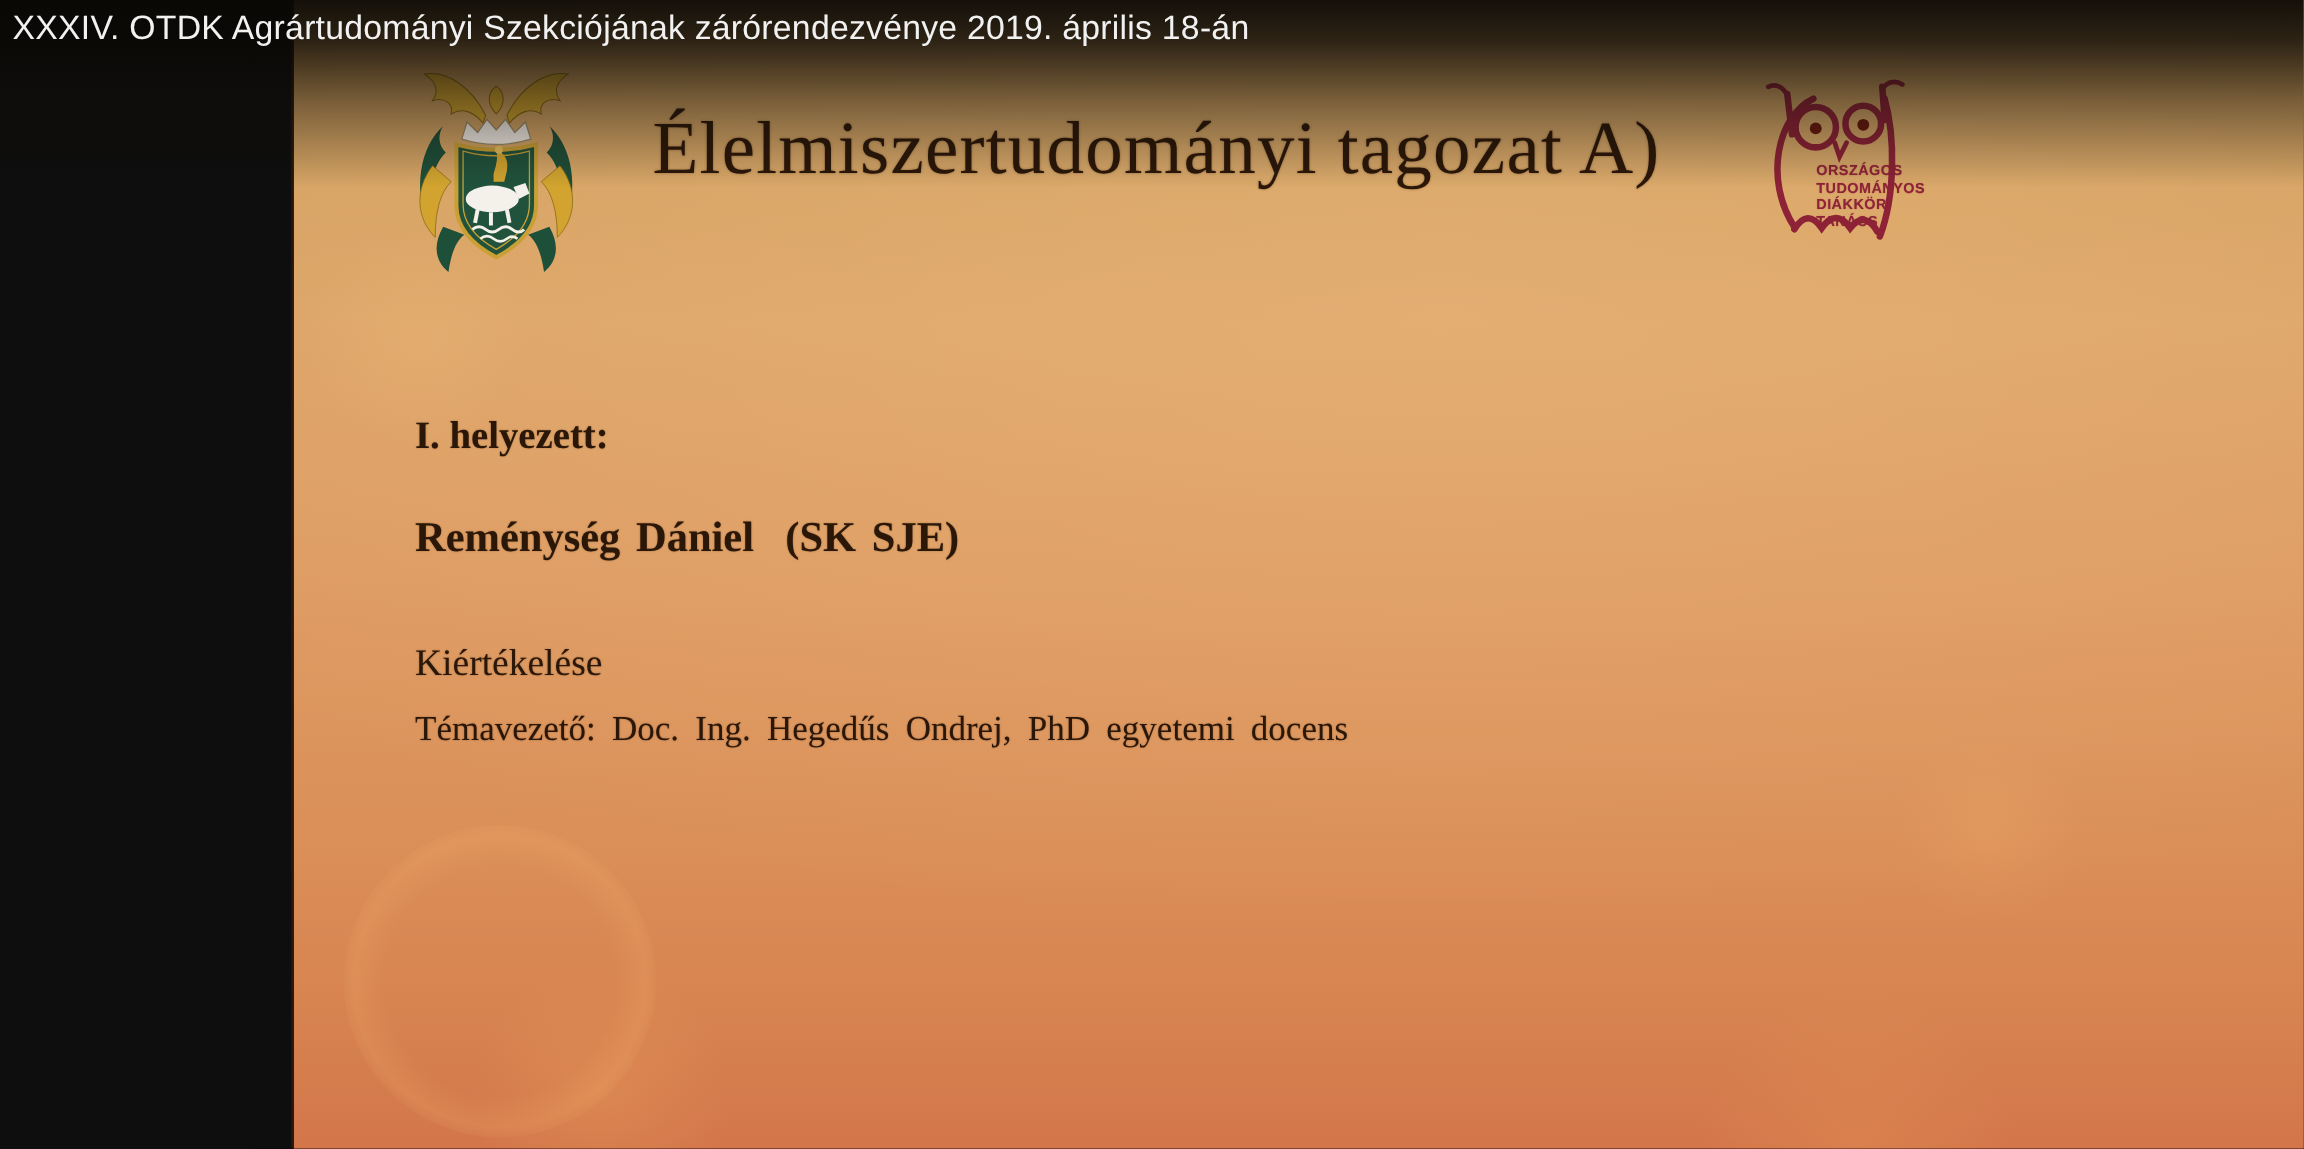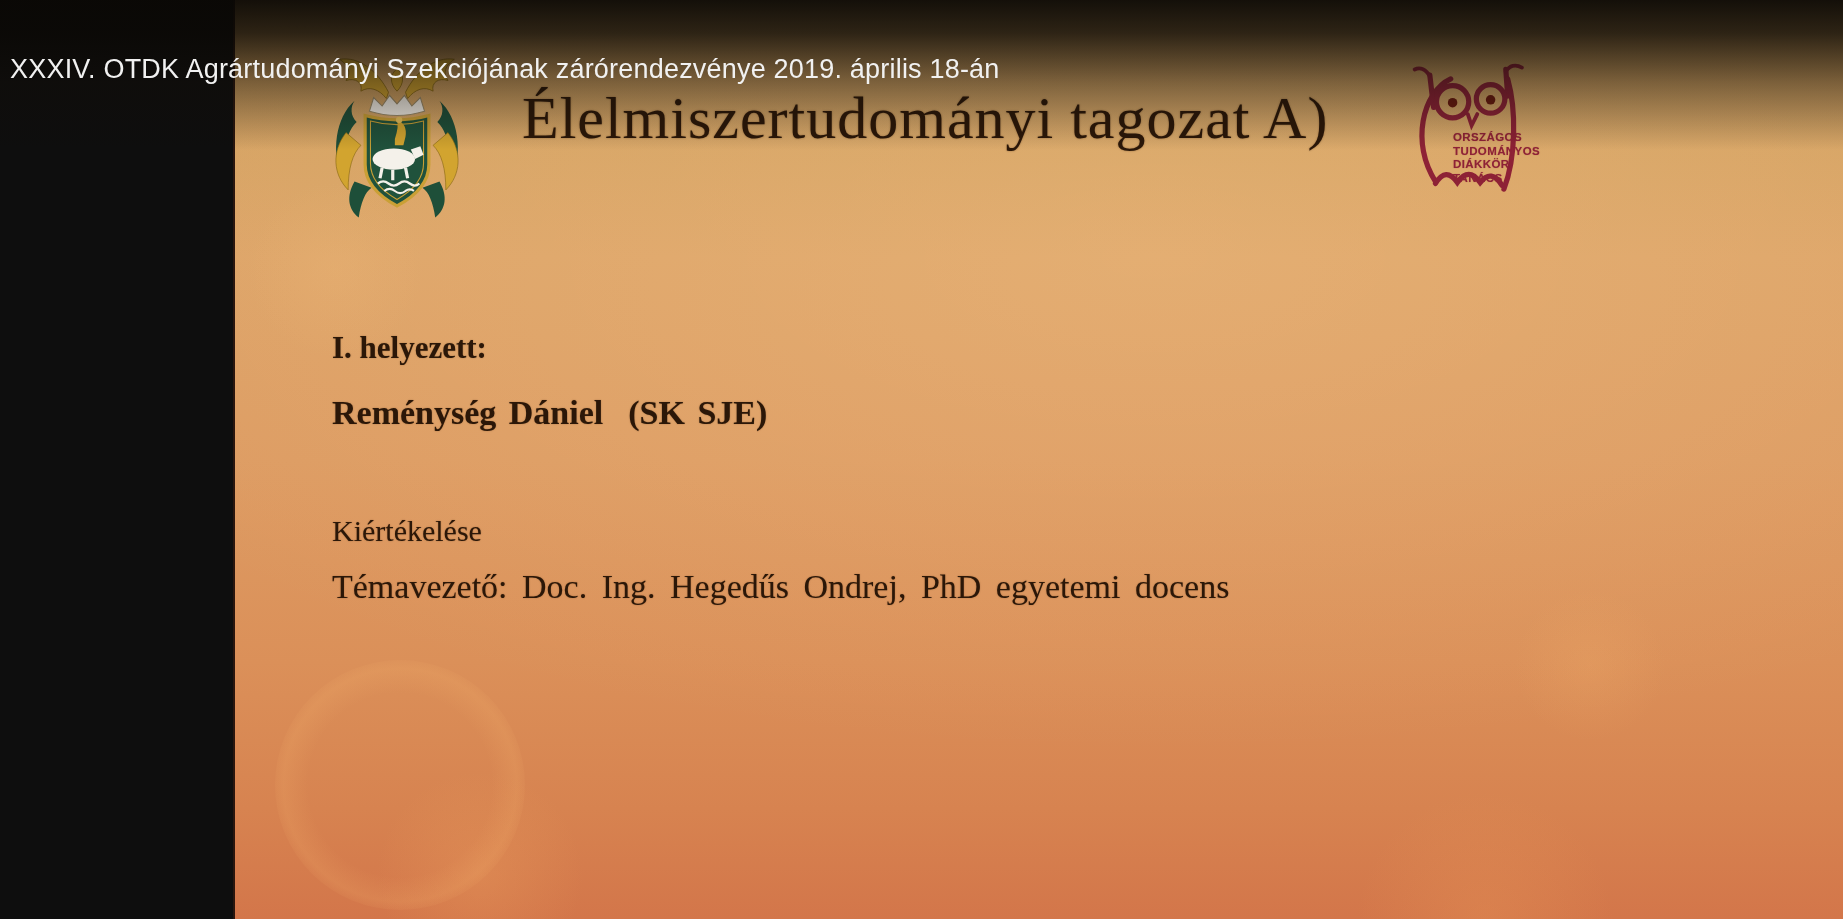--- a/index.html
+++ b/index.html
@@ -78,41 +78,40 @@
     font-family: "Liberation Serif", serif;
     color: #2b1708;
     text-shadow: 0 0 1.5px rgba(60,30,8,0.4);
     white-space: pre-wrap;
   }
   .placement-heading {
     top: 330px; font-size: 31px; font-weight: bold;
     text-decoration-thickness: 3px;
     text-underline-offset: 7px;
   }
-  .winner-name { top: 394px; font-size: 34px; font-weight: bold; word-spacing: 4px; }
+  .winner-name { top: 412px; font-size: 34px; font-weight: bold; word-spacing: 4px; }
   .thesis-1    { top: 460px; font-size: 30px; word-spacing: 12px; }
   .thesis-2    { top: 514px; font-size: 30px; }
-  .supervisor  { top: 568px; font-size: 34px; word-spacing: 6px; text-align: center; }
+  .supervisor  { top: 568px; font-size: 28px; word-spacing: 6px; text-align: center; }
 
   
   .top-overlay {
     position: absolute; left: 0; top: 0;
     width: 1843px; height: 150px;
     pointer-events: none;
     background: linear-gradient(180deg,
       rgba(10,8,5,0.95) 0%, rgba(10,8,5,0.82) 22%,
       rgba(16,12,8,0.45) 55%, rgba(16,12,8,0) 100%);
   }
   .video-title {
     position: absolute; left: 10px; top: 7px;
     font-size: 27px;
     color: #f1f1f1;
     letter-spacing: 0.2px;
     white-space: nowrap;
-    margin-top: 47px;
   }
 </style>
 </head>
 <body>
 
 <div class="video-frame">
 
   <div class="letterbox left"></div>
   <div class="letterbox right"></div>
 

